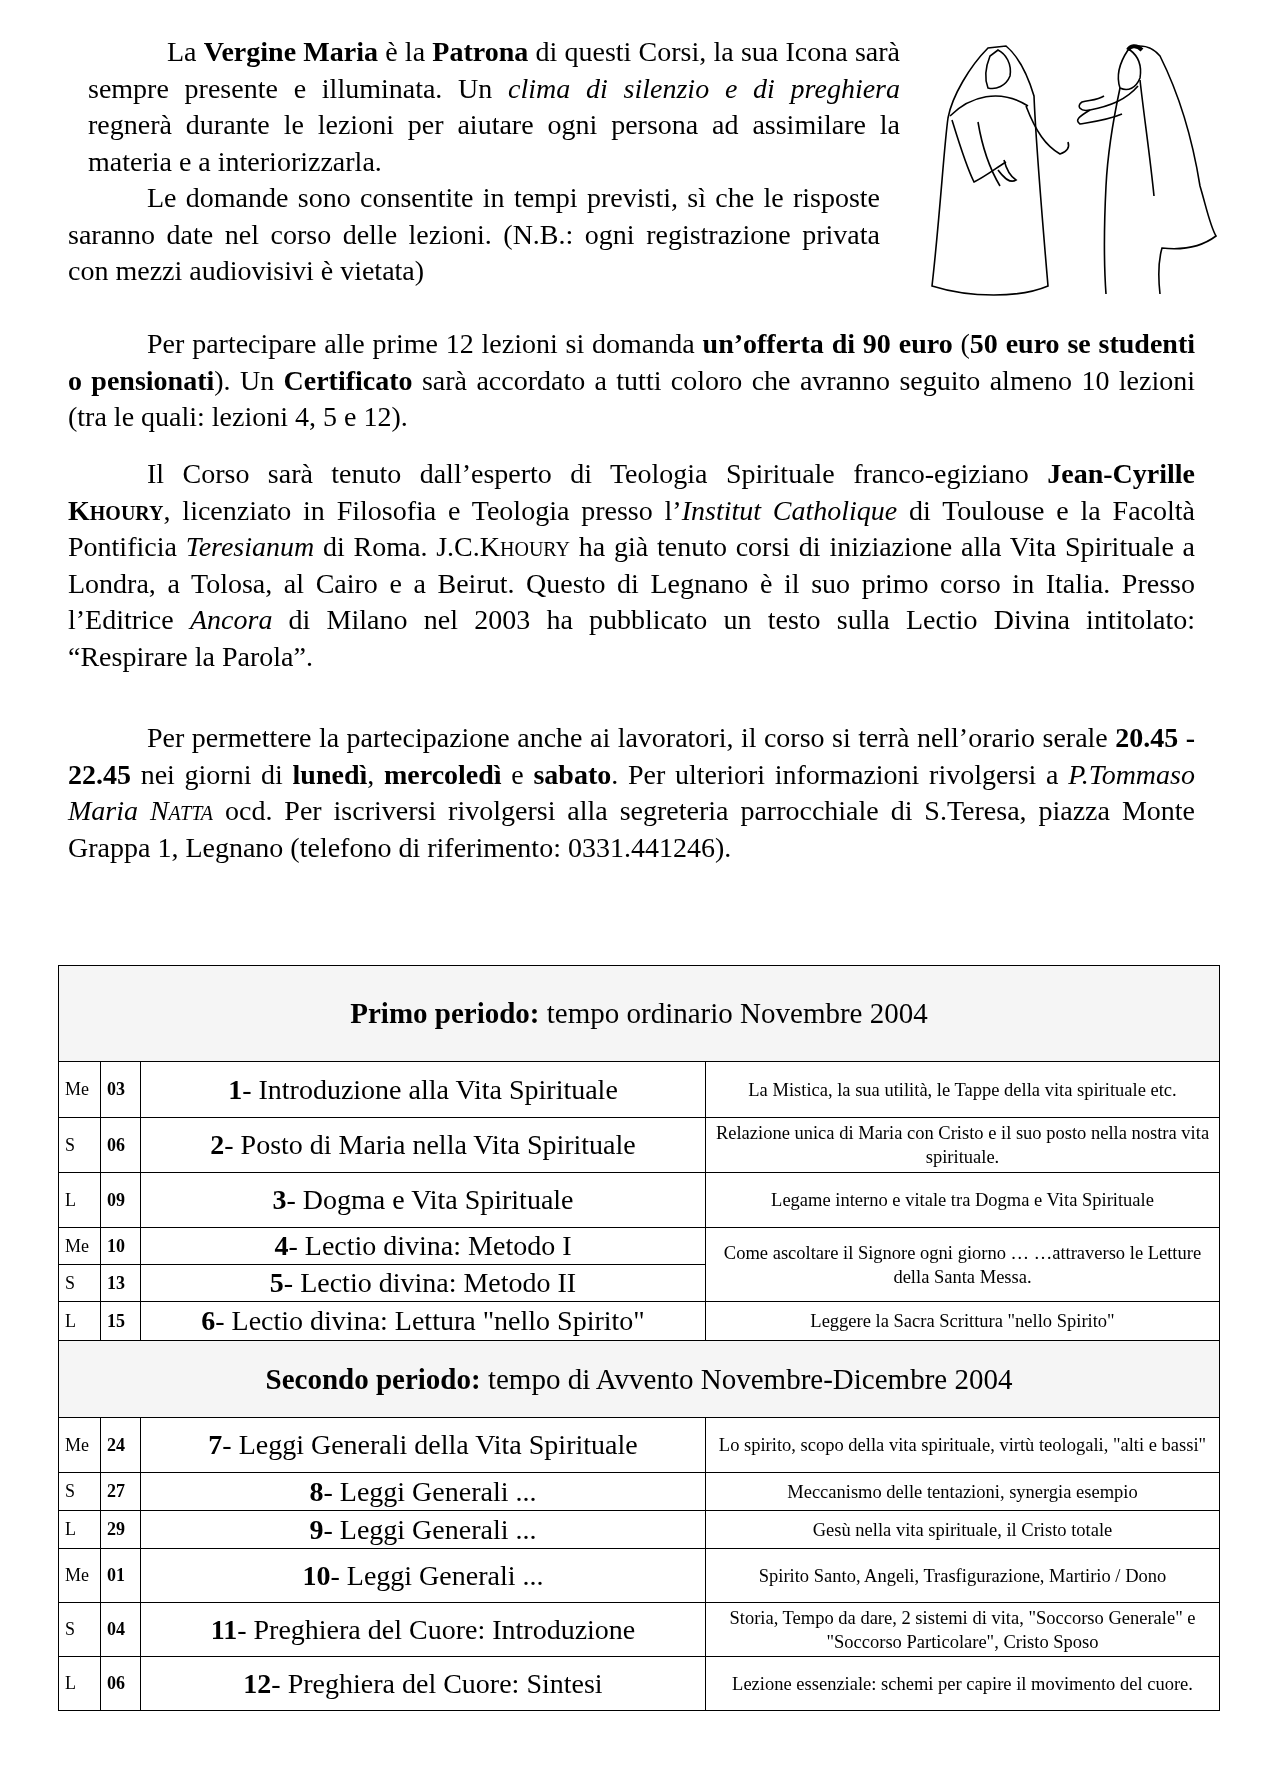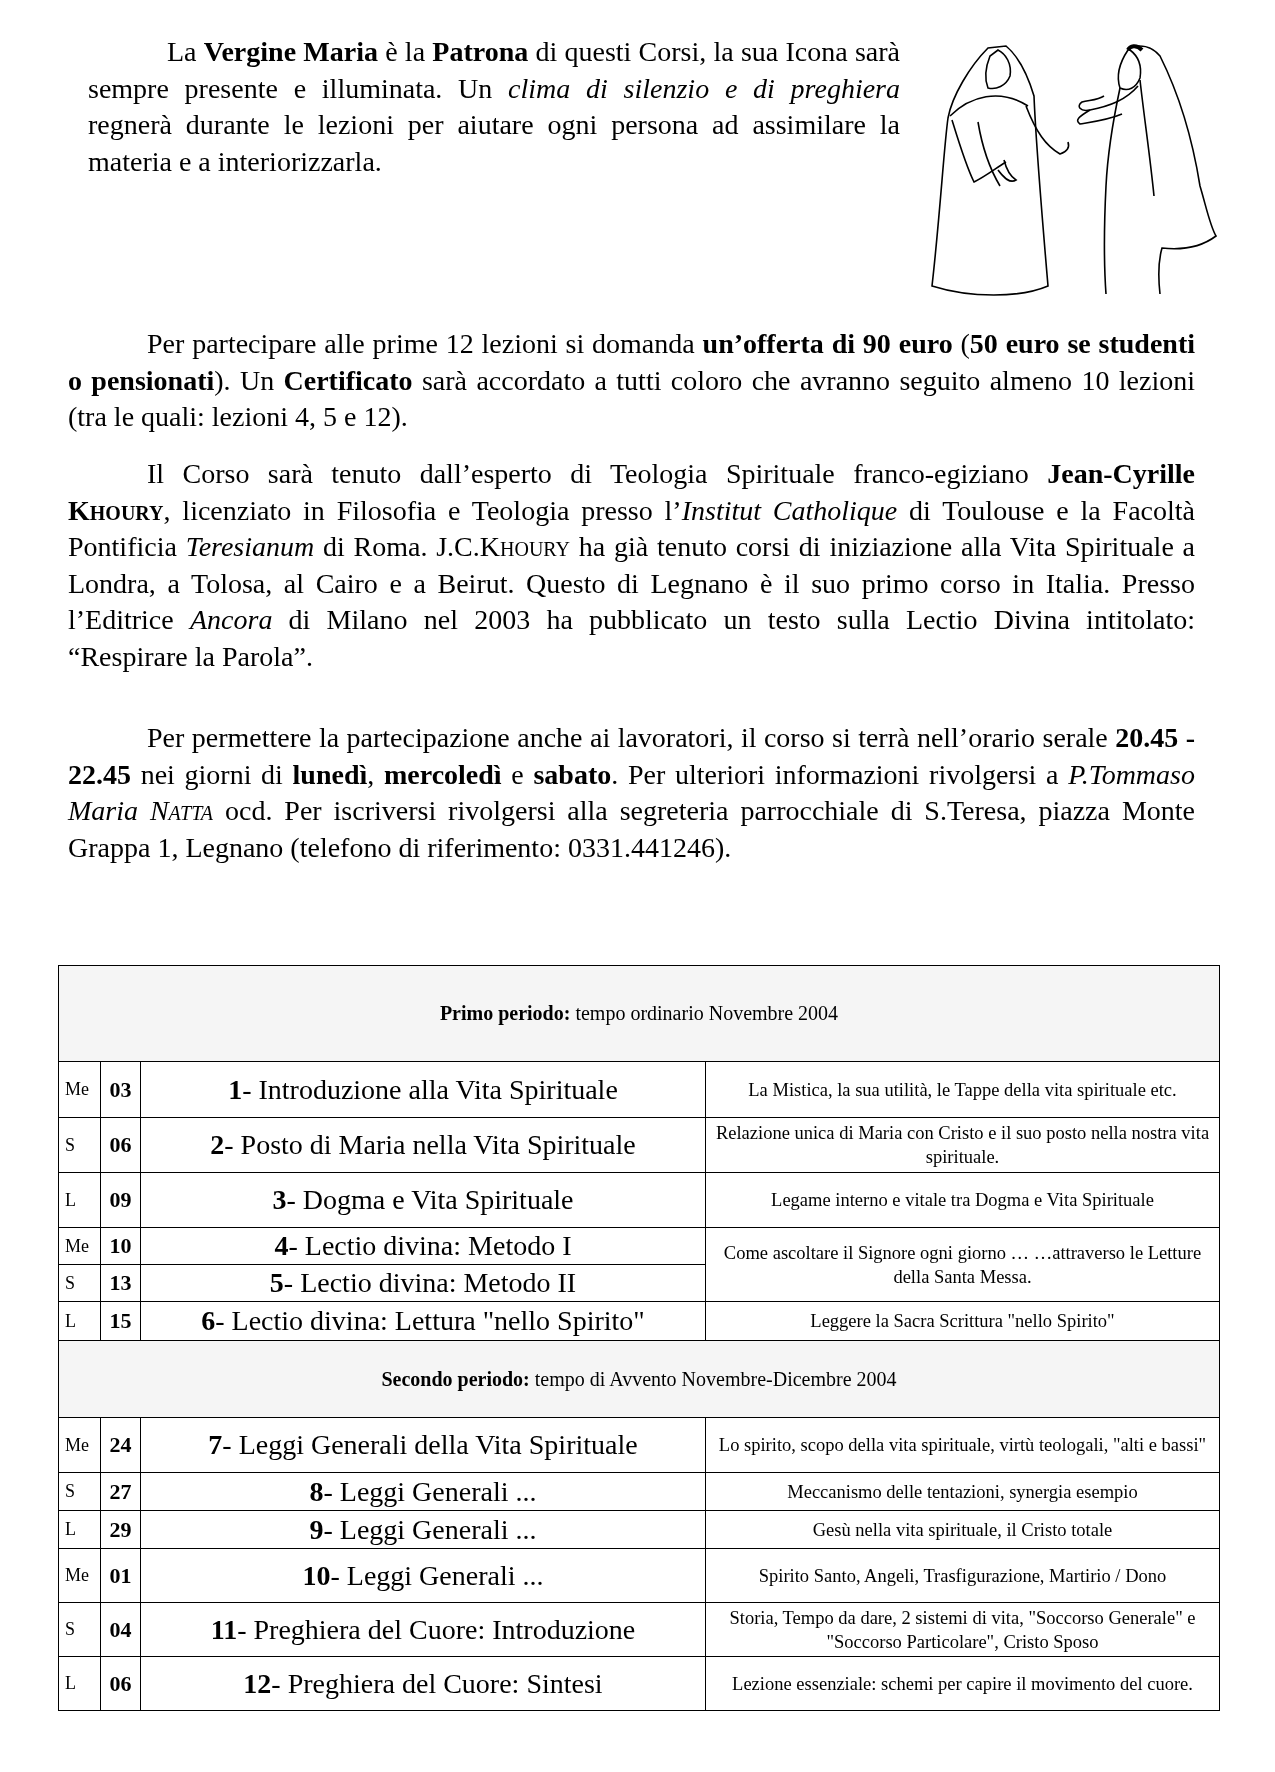--- a/index.html
+++ b/index.html
@@ -15,35 +15,36 @@
   #p2 { left: 68px; top: 180px; width: 812px; }
   #p3 { left: 68px; top: 326px; width: 1127px; }
   #p4 { left: 68px; top: 456px; width: 1127px; }
   #p5 { left: 68px; top: 720px; width: 1127px; }
 
   .figure { position: absolute; left: 930px; top: 36px; width: 290px; height: 260px; }
 
   table.sched { position: absolute; left: 58px; top: 965px; width: 1162px;
                 border-collapse: collapse; table-layout: fixed; }
   table.sched td { border: 1.5px solid #000; padding: 0 6px; vertical-align: middle; }
-  td.period { background: #f5f5f5; text-align: center; font-size: 20px; }
+  td.period { background: #f5f5f5; text-align: center; font-size: 29px; }
   tr.per1 td.period { height: 95px; }
   tr.per2 td.period { height: 76px; }
   td.day { font-size: 18px; width: 30px; }
-  td.num { font-size: 22px; font-weight: bold; width: 28px; text-align: center; }
+  td.num { font-size: 18px; font-weight: bold; width: 28px; }
   td.title { font-size: 28px; text-align: center; white-space: nowrap; }
   td.desc { font-size: 18.5px; text-align: center; line-height: 24px; }
 </style>
 </head>
 <body>
 
 <div class="page">
 
   <p class="p" id="p1"><span class="ind"></span><span>La </span><b>Vergine Maria</b><span>  è la </span><b>Patrona</b><span> di questi Corsi, la sua Icona sarà sempre presente e illuminata. Un </span><i>clima di silenzio e di preghiera</i><span> regnerà durante le lezioni per aiutare ogni persona ad assimilare la materia e a interiorizzarla.</span></p>
 
+  <p class="p" id="p2"><span class="ind"></span><span>Le domande sono consentite in tempi previsti, sì che le risposte saranno date nel corso delle lezioni. (N.B.: ogni registrazione privata con mezzi audiovisivi è vietata)</span></p>
 
   <div class="figure">
     <svg width="290" height="260" viewBox="0 0 290 260" fill="none" stroke="#000" stroke-width="1.6">
 
       <path d="M58 12 C40 30 22 60 18 82 C14 110 10 180 2 250 C40 262 90 262 118 250 C112 180 106 110 104 60 C98 40 88 20 76 10 Z"></path>
       <path d="M60 20 C56 30 54 42 58 52 C66 54 76 50 80 40 C82 28 76 18 68 14 Z"></path>
       <path d="M20 80 C40 60 70 52 98 70"></path>
       <path d="M22 84 C30 110 36 130 44 146 C56 140 66 132 76 126"></path>
       <path d="M48 86 C52 110 58 130 70 150"></path>
       <path d="M68 134 C74 142 80 148 86 144 C80 140 76 132 74 124"></path>

